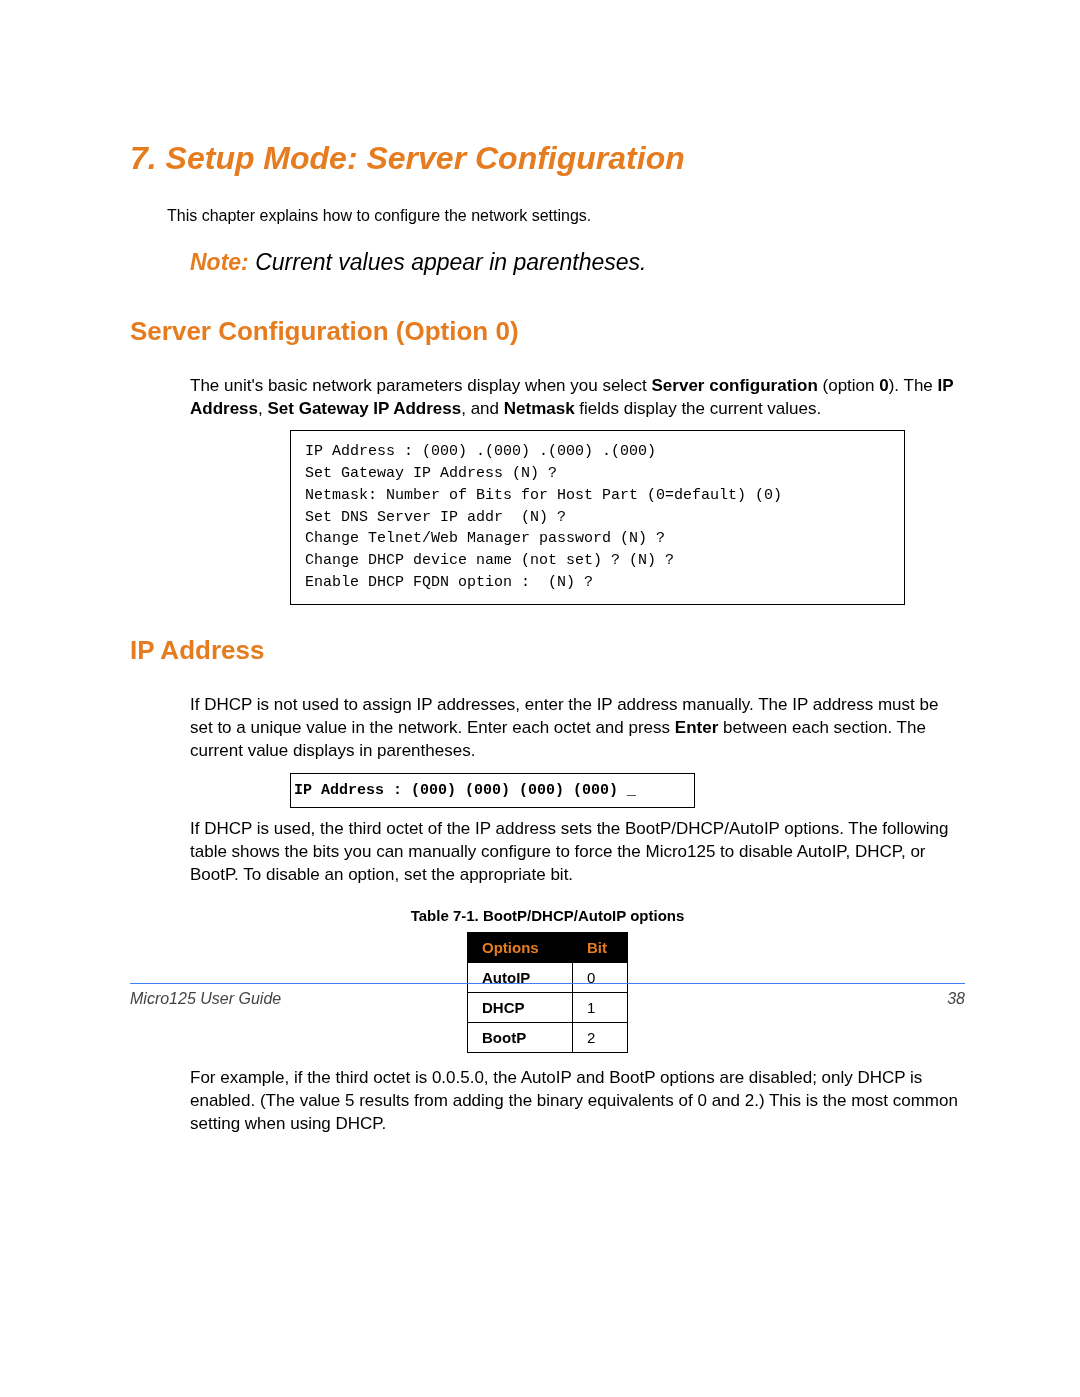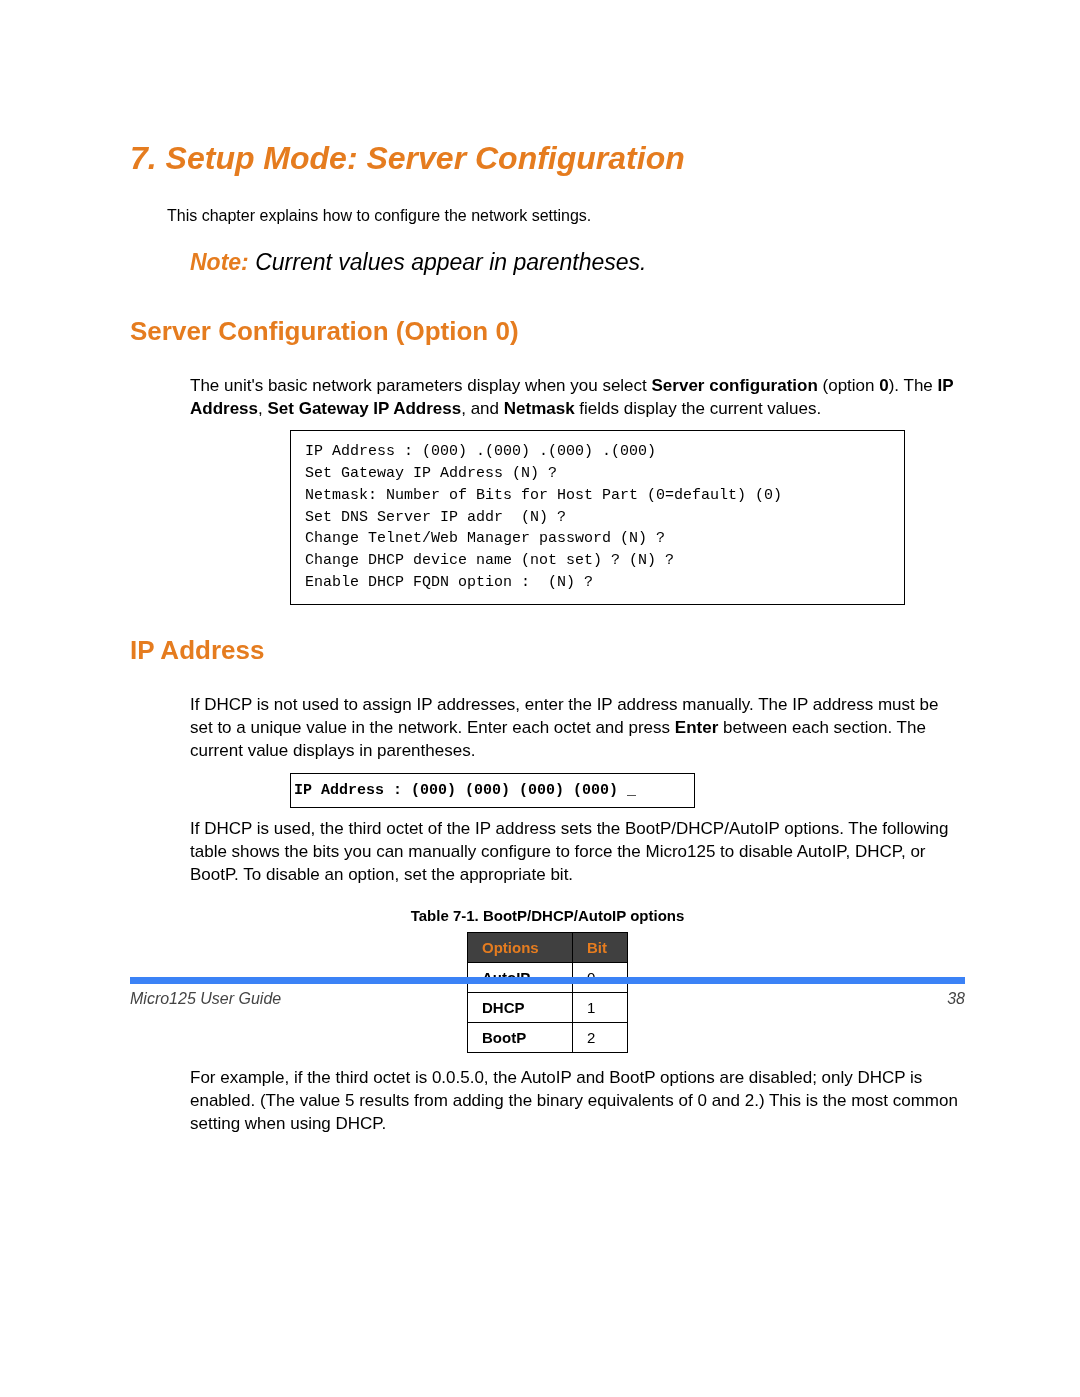--- a/index.html
+++ b/index.html
@@ -9,24 +9,24 @@
   .intro { font-size: 16px; margin-left: 37px; margin-bottom: 22px; line-height: 1.35; }
   .note { font-size: 23px; font-style: italic; margin-left: 60px; margin-bottom: 40px; }
   .note-label { color: #e57c1f; font-weight: bold; font-style: italic; }
   .section-h { font-size: 26px; font-weight: bold; color: #e57c1f; margin-bottom: 28px; }
   .para { font-size: 17px; margin-left: 60px; margin-bottom: 10px; line-height: 1.35; }
   .codebox { border: 1px solid #000; padding: 10px 14px; margin: 8px 60px 30px 160px; font-family: "Courier New", monospace; font-size: 15px; font-weight: normal; line-height: 1.45; white-space: pre; }
   .codebox2 { border: 1px solid #000; padding: 6px 3px; margin: 8px 270px 10px 160px; font-family: "Courier New", monospace; font-size: 15px; font-weight: bold; line-height: 1.45; white-space: pre; }
   .table-caption { text-align: center; font-size: 15px; font-weight: bold; margin: 20px 0 8px 0; }
   .options-table { margin: 0 auto 14px auto; border-collapse: collapse; }
   .options-table th, .options-table td { border: 1px solid #000; padding: 6px 14px; font-size: 15px; text-align: left; }
-  .options-table th { background: #404040; color: #e57c1f; font-weight: bold; margin-left: 36px; }
+  .options-table th { background: #000000; color: #e57c1f; font-weight: bold; margin-left: 36px; }
   .options-table td.opt { font-weight: bold; min-width: 105px; }
   .options-table td.bit { min-width: 55px; }
-  .footer { position: absolute; left: 130px; right: 115px; bottom: 58px; border-top: 7px solid #3b82f6; padding-top: 6px; display: flex; justify-content: space-between; font-style: italic; font-size: 16px; color: #444; }
+  .footer { position: absolute; left: 130px; right: 115px; bottom: 58px; border-top: 1px solid #3b82f6; padding-top: 6px; display: flex; justify-content: space-between; font-style: italic; font-size: 16px; color: #444; }
   .bold { font-weight: bold; }
 </style>
 </head>
 <body>
 
 <div class="page">
 
   <h1 class="chapter-title">7.  Setup Mode: Server Configuration</h1>
 
   <p class="intro">This chapter explains how to configure the network settings.</p>

